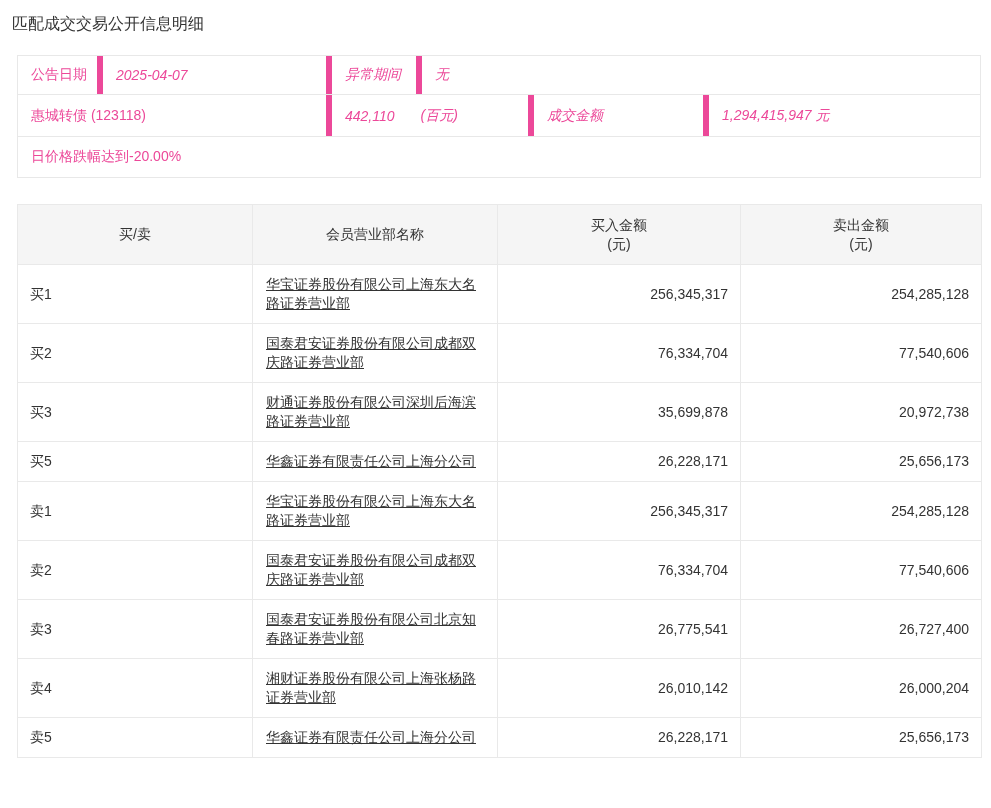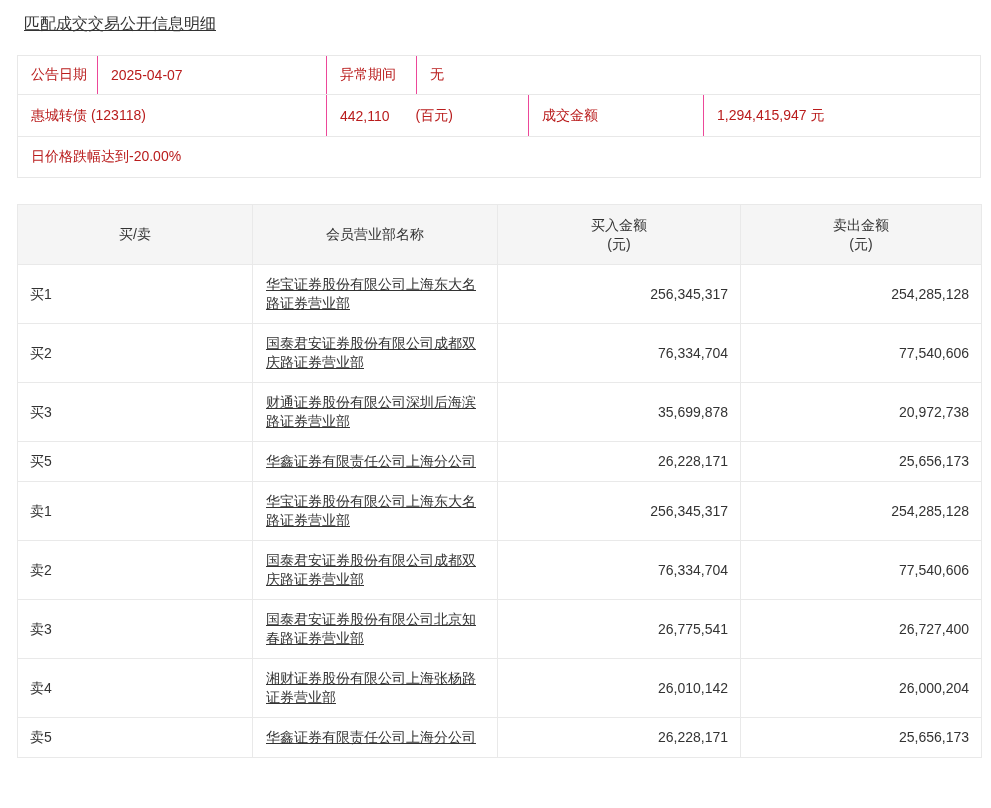--- a/index.html
+++ b/index.html
@@ -4,43 +4,42 @@
 <style>
   * { margin: 0; padding: 0; box-sizing: border-box; }
   html, body {
     width: 991px; height: 808px;
     background: #ffffff;
     font-family: "Liberation Sans", "DejaVu Sans", sans-serif;
     color: #333333;
     overflow: hidden;
   }
   .page-title {
-    margin: 13px 0 0 24px;
+    margin: 13px 0 0 12px;
     font-size: 16px;
     line-height: 22px;
     font-weight: 400;
     color: #333333;
-    text-decoration: underline;
   }
   
   .info-box {
     margin: 20px 0 0 17px;
     width: 964px;
     border: 1px solid #e8e8e8;
     font-size: 14px;
   }
   .info-row { display: flex; align-items: stretch; }
   .info-row + .info-row { border-top: 1px solid #e8e8e8; }
   .info-cell {
     display: flex; align-items: center;
     padding-left: 13px; padding-right: 8px;
-    color: #b91c1c;
+    color: #ec4899;
     white-space: nowrap; overflow: hidden;
   }
-  .info-cell.bl { border-left: 1px solid #ec4899; }
+  .info-cell.bl { border-left: 6px solid #ec4899; font-style: italic; }
   .r1 { height: 38px; }
   .r2 { height: 42px; }
   .r3 { height: 41px; }
   .w-a { width: 79px; }
   .w-b { width: 229px; }
   .w-c { width: 90px; text-align: center; }
   .w-d1 { flex: 1; }
   .w-ab { width: 308px; }
   .w-d2 { width: 202px; }
   .w-e { width: 175px; }

